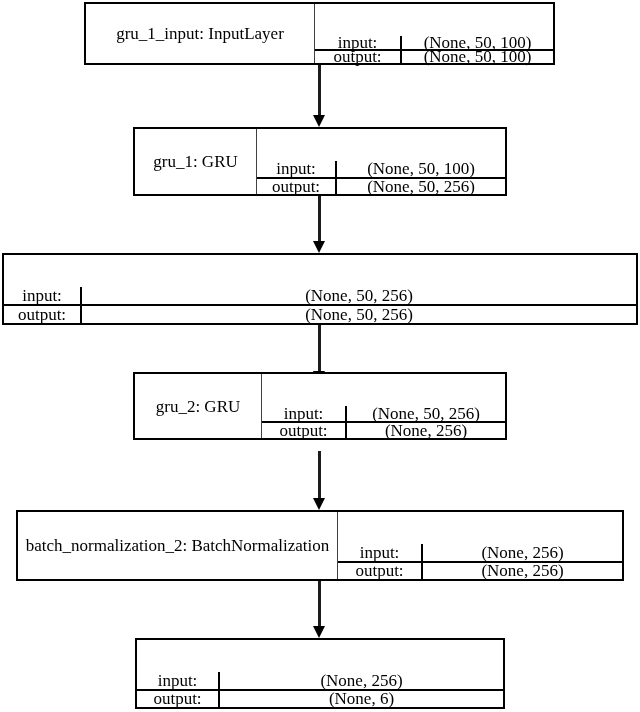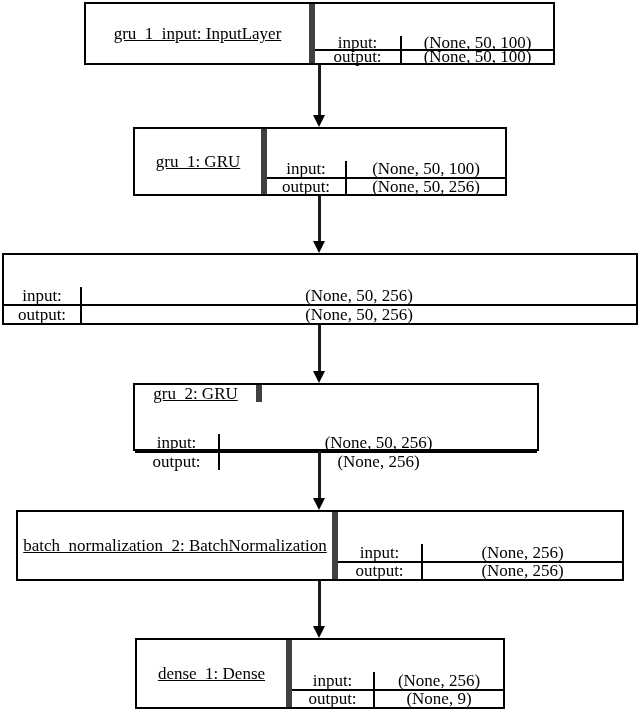--- a/index.html
+++ b/index.html
@@ -18,25 +18,24 @@
   .node {
     position: absolute;
     display: flex;
     border: 2px solid #000000;
     background: #ffffff;
     font-size: 17px;
     line-height: 1;
   }
   .label-cell {
     display: flex; align-items: center; justify-content: center;
-    border-right: 6px solid #404040;
+    border-right: 1px solid #404040;
     padding: 0 8px;
     white-space: nowrap;
     flex-shrink: 0;
-    text-decoration: underline;
   }
   .right-col { display: flex; flex-direction: column; flex: 1; margin-top: 32px; }
   .io-row { display: flex; flex: 1; min-height: 0; }
   .io-row.first { border-bottom: 2px solid #000000; }
   .io-cell {
     display: flex; align-items: center; justify-content: center;
     border-right: 2px solid #000000;
     white-space: nowrap;
     flex-shrink: 0;
   }
@@ -75,21 +74,21 @@
         <div class="io-cell" style="width:87px;">output:</div>
         <div class="shape-cell">(None, 50, 100)</div>
       </div>
     </div>
   </div>
 
   <div class="edge-line" style="left:318px; top:65px; height:51px;"></div>
   <div class="arrowhead" style="left:313px; top:115px;"></div>
 
   <div class="node" style="left:133px; top:127px; width:374px; height:69px;">
-    <div class="label-cell" style="width:132px;">gru_1: GRU</div>
+    <div class="label-cell" style="width:122px;">gru_1: GRU</div>
     <div class="right-col">
       <div class="io-row first">
         <div class="io-cell" style="width:80px;">input:</div>
         <div class="shape-cell">(None, 50, 100)</div>
       </div>
       <div class="io-row">
         <div class="io-cell" style="width:80px;">output:</div>
         <div class="shape-cell">(None, 50, 256)</div>
       </div>
     </div>
@@ -107,21 +106,21 @@
       <div class="io-row">
         <div class="io-cell" style="width:78px;">output:</div>
         <div class="shape-cell">(None, 50, 256)</div>
       </div>
     </div>
   </div>
 
   <div class="edge-line" style="left:318px; top:325px; height:46px;"></div>
   <div class="arrowhead" style="left:313px; top:371px;"></div>
 
-  <div class="node" style="left:133px; top:383px; width:406px; height:68px;flex-direction:column;">
+  <div class="node" style="left:133px; top:372px; width:374px; height:68px;">
     <div class="label-cell" style="width:127px;">gru_2: GRU</div>
     <div class="right-col">
       <div class="io-row first">
         <div class="io-cell" style="width:85px;">input:</div>
         <div class="shape-cell">(None, 50, 256)</div>
       </div>
       <div class="io-row">
         <div class="io-cell" style="width:85px;">output:</div>
         <div class="shape-cell">(None, 256)</div>
       </div>
@@ -142,26 +141,25 @@
         <div class="io-cell" style="width:85px;">output:</div>
         <div class="shape-cell">(None, 256)</div>
       </div>
     </div>
   </div>
 
   <div class="edge-line" style="left:318px; top:581px; height:45px;"></div>
   <div class="arrowhead" style="left:313px; top:626px;"></div>
 
   <div class="node" style="left:135px; top:638px; width:370px; height:71px;">
-    <div class="label-cell" style="width:155px;">dense_1: Dense</div>
     <div class="right-col">
       <div class="io-row first">
         <div class="io-cell" style="width:83px;">input:</div>
         <div class="shape-cell">(None, 256)</div>
       </div>
       <div class="io-row">
         <div class="io-cell" style="width:83px;">output:</div>
-        <div class="shape-cell">(None, 9)</div>
+        <div class="shape-cell">(None, 6)</div>
       </div>
     </div>
   </div>
 
 </div>
 
 </body></html>

